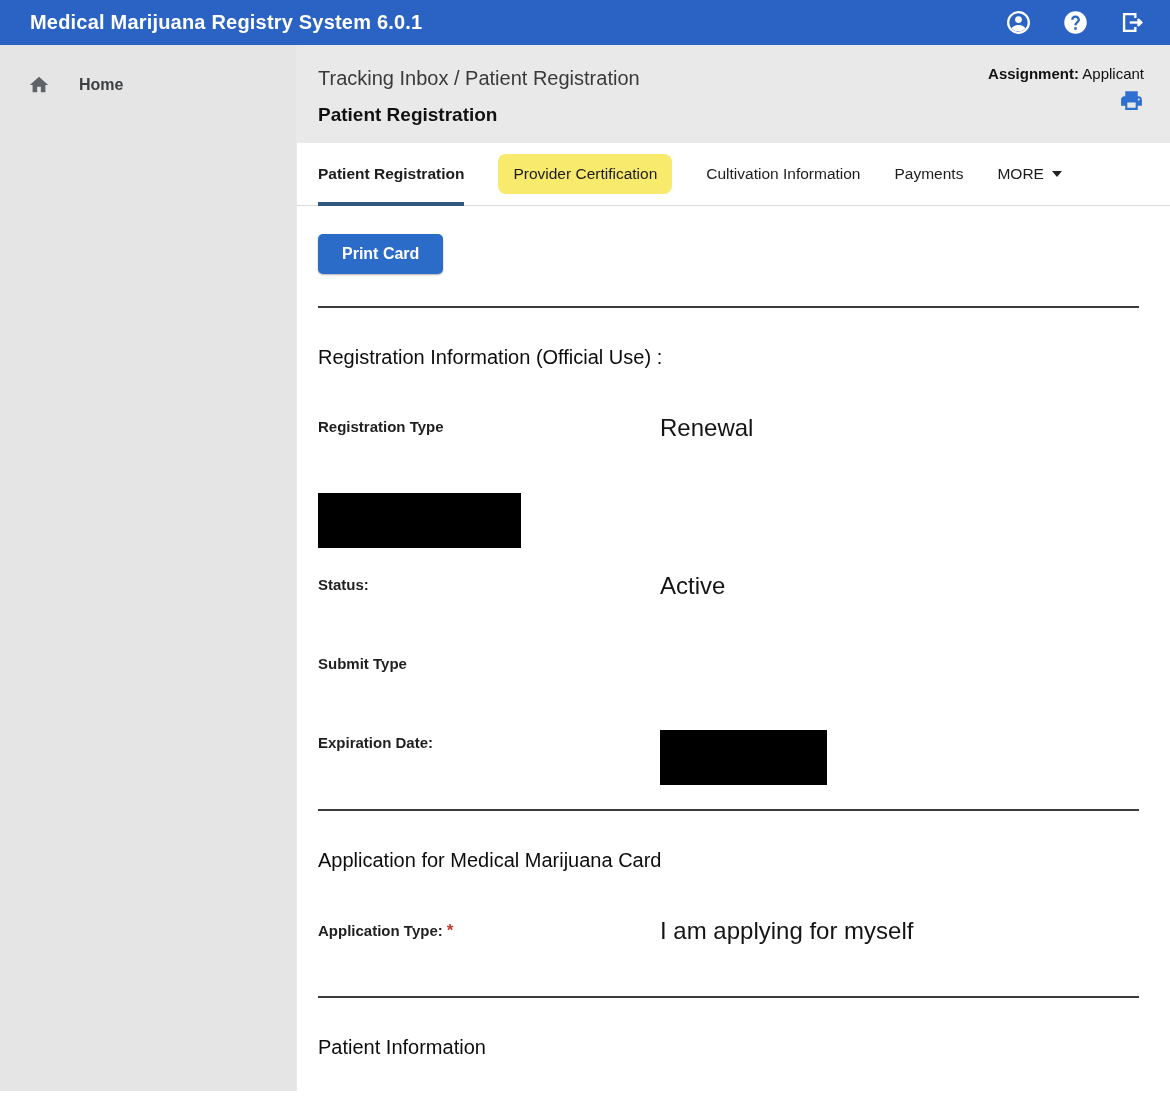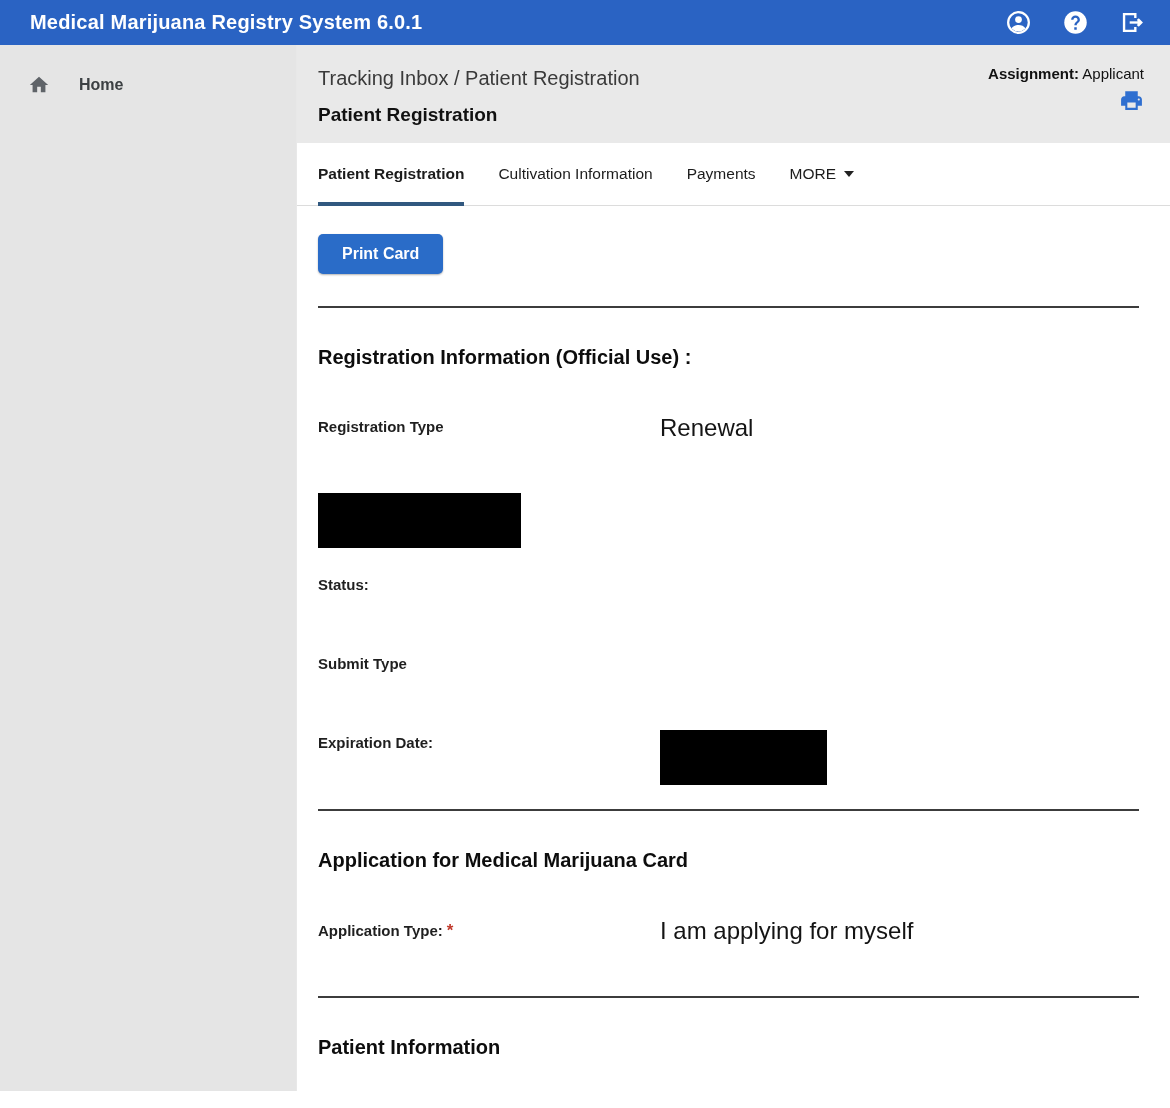--- a/index.html
+++ b/index.html
@@ -53,21 +53,21 @@
            border-right:5px solid transparent; border-top:6px solid #222;
            margin-left:8px; display:inline-block; }
 
   
   .content { flex:1; background:#fff; padding:0 31px 0 21px; overflow:hidden; }
   .btn-primary { margin-top:28px; background:#2a6cc8; color:#fff; border:none;
                  border-radius:5px; height:40px; padding:0 24px; font-size:16px;
                  font-weight:600; font-family:inherit; cursor:pointer;
                  box-shadow:0 1px 2px rgba(0,0,0,.3); }
   .rule { border:none; border-top:2px solid #3c3c3c; margin-top:32px; }
-  .sec-heading { font-size:20px; font-weight:bold; color:#0d0d0d; margin-top:38px; }
+  .sec-heading { font-size:20px; font-weight:normal; color:#0d0d0d; margin-top:38px; }
   .fields { margin-top:45px; }
   .field-row { display:grid; grid-template-columns:342px 1fr; min-height:79px;
                align-items:start; }
   .field-label { font-size:15px; font-weight:600; color:#1f1f1f; padding-top:4px; }
   .req { color:#c0392b; font-size:17px; font-weight:bold; margin-left:4px; }
   .field-value { font-size:24px; font-weight:400; color:#141414; }
   .redacted { width:203px; height:55px; background:#000; }
   .redacted.small { width:167px; }
 </style>
 </head>
@@ -132,20 +132,23 @@
           </svg>
         </span>
       </div>
     </div>
 
     <div class="tabs">
       <div class="tab active">
         <span>Patient Registration</span>
       </div>
       <div class="tab">
+        <span class="hl">Provider Certification</span>
+      </div>
+      <div class="tab">
         <span>Cultivation Information</span>
       </div>
       <div class="tab">
         <span>Payments</span>
       </div>
       <div class="tab">
         <span>MORE</span>
         <span class="caret"></span>
       </div>
     </div>
@@ -161,20 +164,21 @@
       <div class="fields">
         <div class="field-row">
           <div class="field-label">Registration Type</div>
           <div class="field-value">Renewal</div>
         </div>
         <div class="field-row">
           <div class="redacted"></div>
         </div>
         <div class="field-row">
           <div class="field-label">Status:</div>
+          <div class="field-value">Active</div>
         </div>
         <div class="field-row">
           <div class="field-label">Submit Type</div>
         </div>
         <div class="field-row">
           <div class="field-label">Expiration Date:</div>
           <div class="redacted small"></div>
         </div>
       </div>
 

